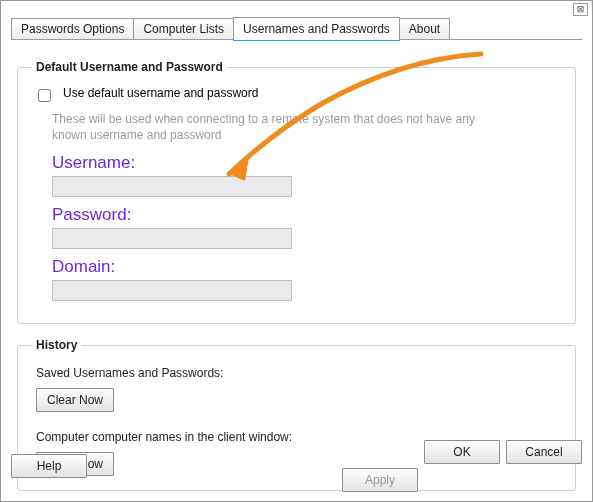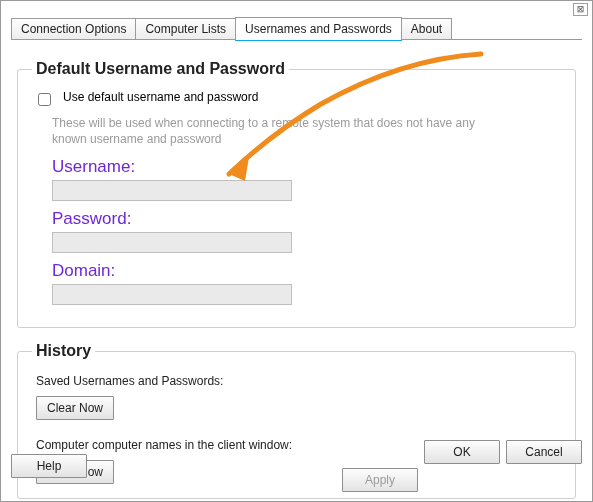--- a/index.html
+++ b/index.html
@@ -68,21 +68,21 @@
   }
   fieldset.group {
     border: 1px solid #cfcfcf;
     border-radius: 3px;
     margin: 10px 0 14px 0;
     padding: 10px 14px 14px 14px;
   }
   fieldset.group > legend {
     padding: 0 4px;
     font-weight: bold;
-    font-size: 16px;
+    font-size: 12px;
     color: #222;
   }
   .checkbox-row {
     display: flex;
     align-items: flex-start;
     gap: 9px;
     margin: 2px 0 6px 2px;
   }
   .checkbox-row input[type=checkbox]{
     width:13px;height:13px;
@@ -152,21 +152,21 @@
   }
 </style>
 </head>
 <body>
 
 <div class="window">
 
   <div class="close-x">⊠</div>
 
   <div class="tabs">
-    <div class="tab">Connection Options</div>
+    <div class="tab">Passwords Options</div>
     <div class="tab">Computer Lists</div>
     <div class="tab active">Usernames and Passwords</div>
     <div class="tab">About</div>
     <div class="tabline"></div>
   </div>
 
   <div class="content">
 
     <fieldset class="group">
       <legend>Default Username and Password</legend>

